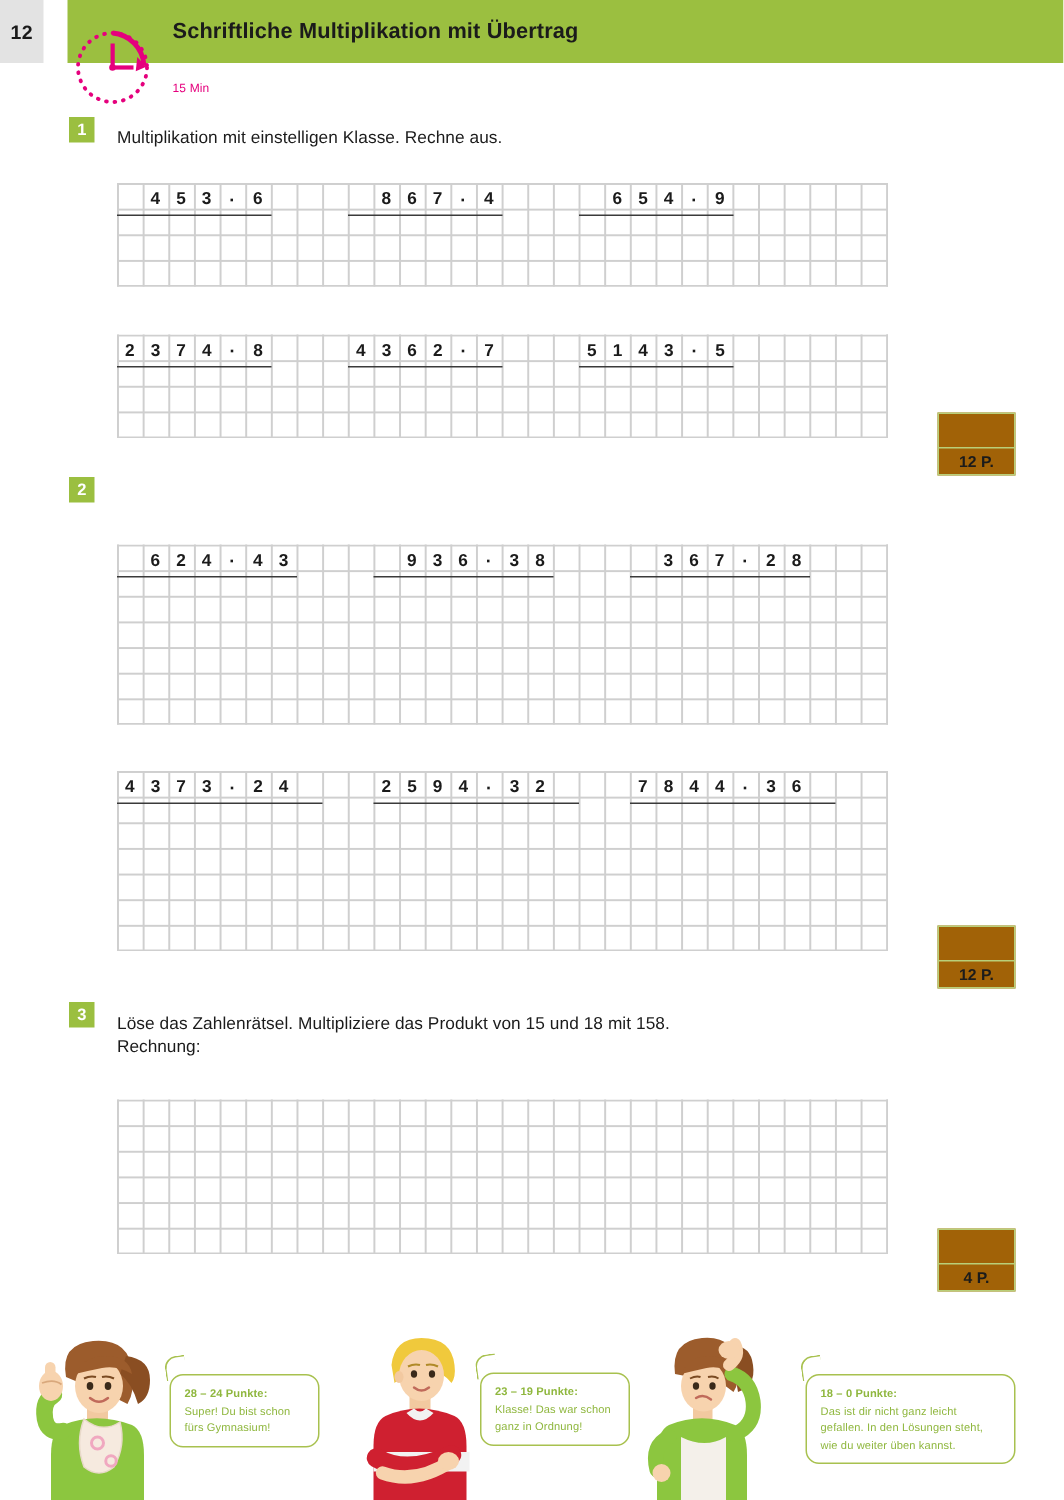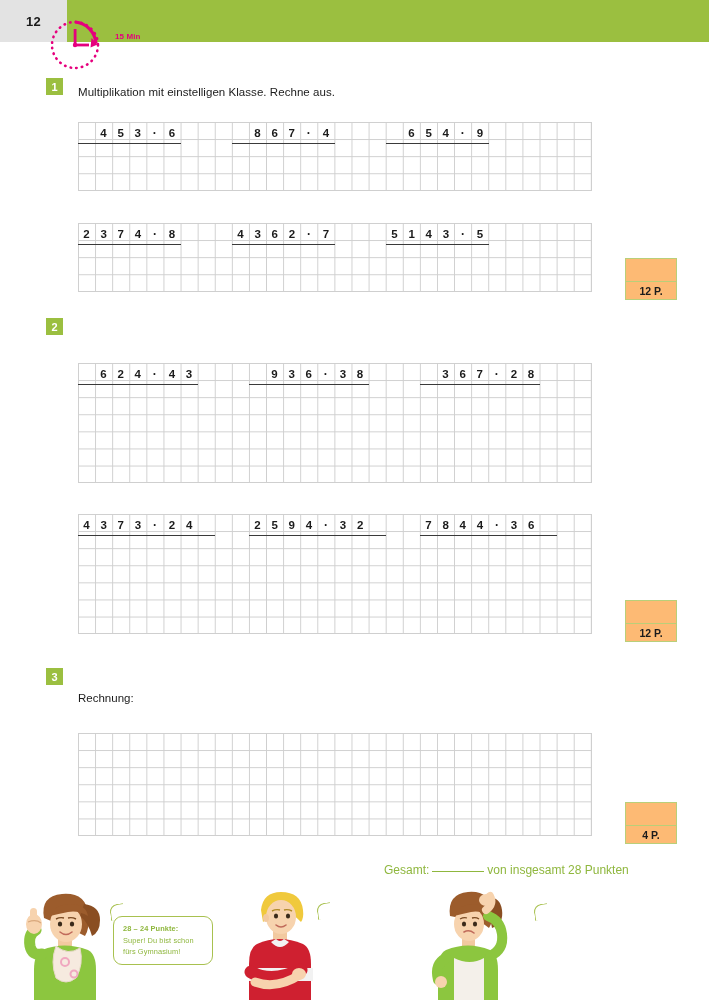--- a/index.html
+++ b/index.html
@@ -9,41 +9,41 @@
     font-family: "Liberation Sans", sans-serif;
     overflow: hidden;
   }
   .page { position: relative; width: 709px; height: 1000px; }
 
   
   .header-band {
     position: absolute; left: 0; top: 0; width: 709px; height: 42px;
   }
   .page-num-band {
-    position: absolute; left: 0; top: 0; width: 67px; height: 42px;
+    position: absolute; left: 0; top: 0; width: 29px; height: 42px;
     background: #e3e3e3;
     display: flex; align-items: center; justify-content: center;
   }
   .page-num {
     font-size: 13px; font-weight: bold; color: #1a1a1a; letter-spacing: .2px;
   }
   .green-band {
     position: absolute; left: 45px; top: 0; width: 664px; height: 42px;
     background: #9bbf40;
   }
   .header-title {
     position: absolute; left: 115px; top: 13px;
     font-size: 14.5px; font-weight: bold; color: #1b1b1b;
     letter-spacing: .1px;
   }
   
   .clock-wrap { position: absolute; left: 46px; top: 16px; width: 58px; height: 58px; }
   .time-label {
-    position: absolute; left: 115px; top: 32px;
-    font-size: 8px; font-weight: bold; color: #e5007d; letter-spacing: .1px;
+    position: absolute; left: 115px; top: 54px;
+    font-size: 8px; font-weight: normal; color: #e5007d; letter-spacing: .1px;
   }
 
   
   .task-num {
     position: absolute; width: 17px; height: 17px;
     background: #9bbf40; color: #ffffff;
     font-size: 11px; font-weight: bold;
     display: flex; align-items: center; justify-content: center;
   }
   .task-text {
@@ -81,21 +81,21 @@
   }
   .digit-cell.op { font-size: 12px; font-weight: bold; }
   .rule {
     position: absolute; height: 0;
     border-top: 1.3px solid #3a3a3a;
   }
 
   
   .points-box {
     position: absolute; width: 52px; height: 42px;
-    background: #fdba74; border: 1px solid #b9cf79;
+    background: #a16207; border: 1px solid #b9cf79; margin-top: 17px;
   }
   .points-box .divider {
     position: absolute; left: 0; top: 22px; width: 100%; height: 0;
     border-top: 1px solid #b9cf79;
   }
   .points-box .pts {
     position: absolute; left: 0; top: 22px; width: 100%; height: 20px;
     display: flex; align-items: center; justify-content: center;
     font-size: 10.5px; font-weight: bold; color: #1b1b1b;
   }
@@ -150,20 +150,21 @@
         <circle cx="29" cy="29" r="23" fill="none" stroke="#e5007d" stroke-width="2.6" stroke-linecap="round" stroke-dasharray="0.5 5.2"></circle>
         <path d="M29 6 A23 23 0 0 1 50 27.5" fill="none" stroke="#e5007d" stroke-width="3.2"></path>
         <path d="M45.5 22 L51.5 28.5 L44.5 31.5 Z" fill="#e5007d"></path>
         <rect x="27.7" y="13" width="2.8" height="17" fill="#e5007d"></rect>
         <rect x="29" y="27.6" width="14" height="2.8" fill="#e5007d"></rect>
         <circle cx="29" cy="29" r="2.2" fill="#e5007d"></circle>
       </g>
     </svg>
   </div>
 
+  <div class="header-title">Schriftliche Multiplikation mit Übertrag</div>
   <div class="time-label">15 Min</div>
 
   <div class="task-num" style="left:46px; top:78px;">1</div>
   <div class="task-text" style="left:78px; top:86px;">Multiplikation mit einstelligen Klasse. Rechne aus.</div>
 
   <div class="grid" style="left:78px; top:122px; width:514px; height:69px;"></div>
 
   <div class="grid" style="left:78px; top:223px; width:514px; height:69px;"></div>
 
   <div class="digit-row" style="left:95px; top:124px;">
@@ -295,32 +296,30 @@
     <span class="digit-cell">6</span>
   </div>
   <div class="rule" style="left:420px; top:535px; width:137px;"></div>
 
   <div class="points-box" style="left:625px; top:600px;">
     <div class="divider"></div>
     <div class="pts">12 P.</div>
   </div>
 
   <div class="task-num" style="left:46px; top:668px;">3</div>
+  <div class="task-text" style="left:78px; top:677px;">Löse das Zahlenrätsel. Multipliziere das Produkt von 15 und 18 mit 158.</div>
   <div class="sub-label" style="left:78px; top:692px;">Rechnung:</div>
 
   <div class="grid" style="left:78px; top:733px; width:514px; height:103px;"></div>
 
   <div class="points-box" style="left:625px; top:802px;">
     <div class="divider"></div>
     <div class="pts">4 P.</div>
   </div>
 
-  <div class="total-line" style="left:384px; top:861px;">
-    <span>Gesamt:</span><span class="blank"></span><span>von insgesamt 28 Punkten</span>
-  </div>
 
   <div class="char" style="left:14px; top:884px;">
     <svg width="96" height="116" viewBox="0 0 96 116">
 
       <path d="M30 34 q-4 -22 18 -24 q24 -2 26 20 q2 14 -3 22 l-8 -4 z" fill="#9c5c2c"></path>
 
       <path d="M70 20 q16 2 16 16 q0 12 -8 16 q-4 -14 -12 -20 z" fill="#8a4e22"></path>
 
       <rect x="44" y="52" width="14" height="12" fill="#f2c9a0"></rect>
 
@@ -378,20 +377,25 @@
       <path d="M41 26 q4 -1 8 1" stroke="#b08a28" stroke-width="1.4" fill="none"></path>
 
       <path d="M33 41 q5 4 10 0" stroke="#c06a5a" stroke-width="1.6" fill="none" stroke-linecap="round"></path>
 
       <path d="M8 88 q20 12 50 -2" stroke="#cf2030" stroke-width="13" fill="none" stroke-linecap="round"></path>
       <path d="M12 98 q22 8 46 -8" stroke="#f7d3ae" stroke-width="9" fill="none" stroke-linecap="round"></path>
       <ellipse cx="56" cy="90" rx="7" ry="6" fill="#f7d3ae"></ellipse>
     </svg>
   </div>
 
+  <div class="bubble" style="left:320px; top:915px; width:100px;">
+    <div class="line head">23 – 19 Punkte:</div>
+    <div class="line">Klasse! Das war schon</div>
+    <div class="line">ganz in Ordnung!</div>
+  </div>
   <div class="bubble-tail" style="left:317px; top:903px; transform:rotate(-8deg);"></div>
 
   <div class="char" style="left:424px; top:884px;">
     <svg width="90" height="116" viewBox="0 0 90 116">
 
       <path d="M58 14 q18 -4 20 12 q2 14 -10 18 q-2 -16 -12 -22 z" fill="#8a4e22"></path>
 
       <path d="M26 32 q-3 -22 18 -24 q22 -2 24 20 q1 10 -3 16 l-8 -6 z" fill="#9c5c2c"></path>
 
       <rect x="38" y="52" width="13" height="12" fill="#f2c9a0"></rect>
@@ -413,15 +417,21 @@
 
       <path d="M66 72 q14 -6 12 -22 q-2 -14 -14 -18" stroke="#8cc63f" stroke-width="10" fill="none" stroke-linecap="round"></path>
       <path d="M62 26 q8 -6 4 -14" stroke="#f7d3ae" stroke-width="8" fill="none" stroke-linecap="round"></path>
       <ellipse cx="62" cy="16" rx="7" ry="6" fill="#f7d3ae"></ellipse>
 
       <path d="M22 74 q-12 6 -8 22" stroke="#8cc63f" stroke-width="10" fill="none" stroke-linecap="round"></path>
       <ellipse cx="17" cy="98" rx="6" ry="6" fill="#f7d3ae"></ellipse>
     </svg>
   </div>
 
+  <div class="bubble" style="left:537px; top:916px; width:140px;">
+    <div class="line head">18 – 0 Punkte:</div>
+    <div class="line">Das ist dir nicht ganz leicht</div>
+    <div class="line">gefallen. In den Lösungen steht,</div>
+    <div class="line">wie du weiter üben kannst.</div>
+  </div>
   <div class="bubble-tail" style="left:534px; top:904px; transform:rotate(-8deg);"></div>
 
 </div>
 
 </body></html>

